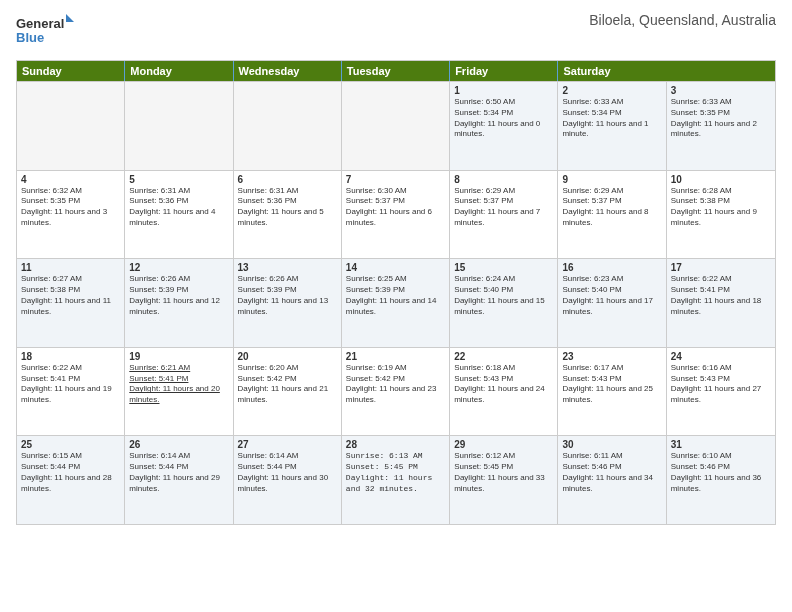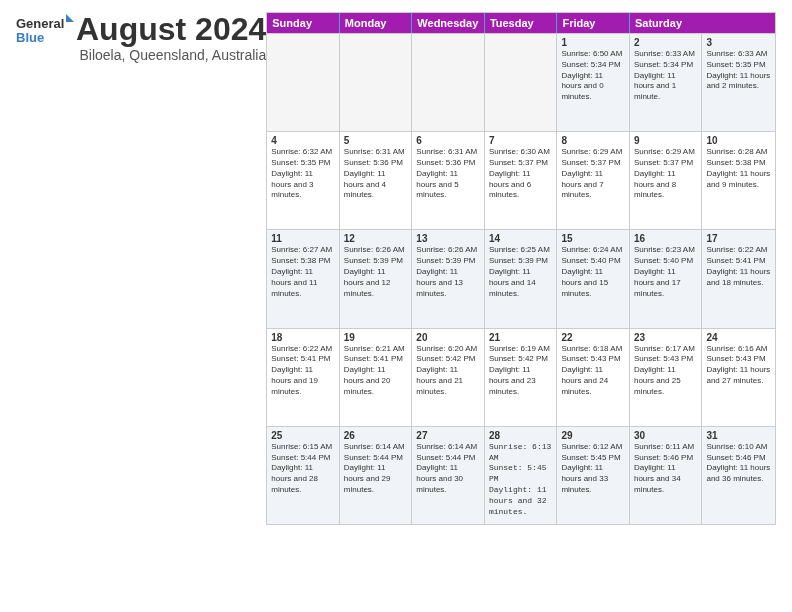--- a/index.html
+++ b/index.html
@@ -8,21 +8,21 @@
       background: #fff;
       width: 792px;
       height: 612px;
       overflow: hidden;
     }
     .page {
       width: 792px;
       height: 535px;
       padding: 12px 16px 10px 16px;
       display: flex;
-      flex-direction: row;
+      flex-direction: column;
     }
     .header {
       display: flex;
       justify-content: space-between;
       align-items: flex-start;
       margin-bottom: 8px;
     }
     .logo {
       display: flex;
       align-items: center;
@@ -43,21 +43,21 @@
     }
     .calendar {
       flex: 1;
       display: flex;
       flex-direction: column;
       border: 1px solid #ccc;
     }
     .cal-header {
       display: grid;
       grid-template-columns: repeat(7, 1fr);
-      background: #a21caf;
+      background: #4d7c0f;
     }
     .cal-header-cell {
       color: #fff;
       font-size: 11px;
       font-weight: bold;
       padding: 4px 5px;
       text-align: left;
       border-right: 1px solid #5a9fd4;
     }
     .cal-header-cell:last-child { border-right: none; }
@@ -102,21 +102,20 @@
 <div class="page">
   <div class="header">
     <div class="logo">
   <svg width="60" height="40" viewBox="0 0 60 40">
     <text x="0" y="16" font-size="13" font-weight="bold" font-family="Arial" fill="#333">General</text>
     <polygon points="50,2 58,10 50,10" fill="#3a7fc1"></polygon>
     <text x="0" y="30" font-size="13" font-weight="bold" font-family="Arial" fill="#3a7fc1">Blue</text>
   </svg>
 </div>
     <div class="title-block">
-      <div class="main-title">August 2024</div>
       <div class="subtitle">Biloela, Queensland, Australia</div>
     </div>
   </div>
 
   <div class="calendar">
     <div class="cal-header">
     <div class="cal-header-cell">Sunday</div>
         <div class="cal-header-cell">Monday</div>
         <div class="cal-header-cell">Wednesday</div>
         <div class="cal-header-cell">Tuesday</div>
@@ -238,21 +237,21 @@
         </div>
         <div class="cal-row">
           <div class="cal-cell">
             <span class="day-num">18</span>
             <div class="cal-cell-text" style="white-space: pre-line;">Sunrise: 6:22 AM
 Sunset: 5:41 PM
 Daylight: 11 hours and 19 minutes.</div>
           </div>
           <div class="cal-cell">
             <span class="day-num">19</span>
-            <div class="cal-cell-text" style="white-space: pre-line;">Sunrise: 6:21 AM
+            <div class="cal-cell-text" style="white-space: pre-line; text-decoration: underline;">Sunrise: 6:21 AM
 Sunset: 5:41 PM
 Daylight: 11 hours and 20 minutes.</div>
           </div>
           <div class="cal-cell">
             <span class="day-num">20</span>
             <div class="cal-cell-text" style="white-space: pre-line;">Sunrise: 6:20 AM
 Sunset: 5:42 PM
 Daylight: 11 hours and 21 minutes.</div>
           </div>
           <div class="cal-cell">

